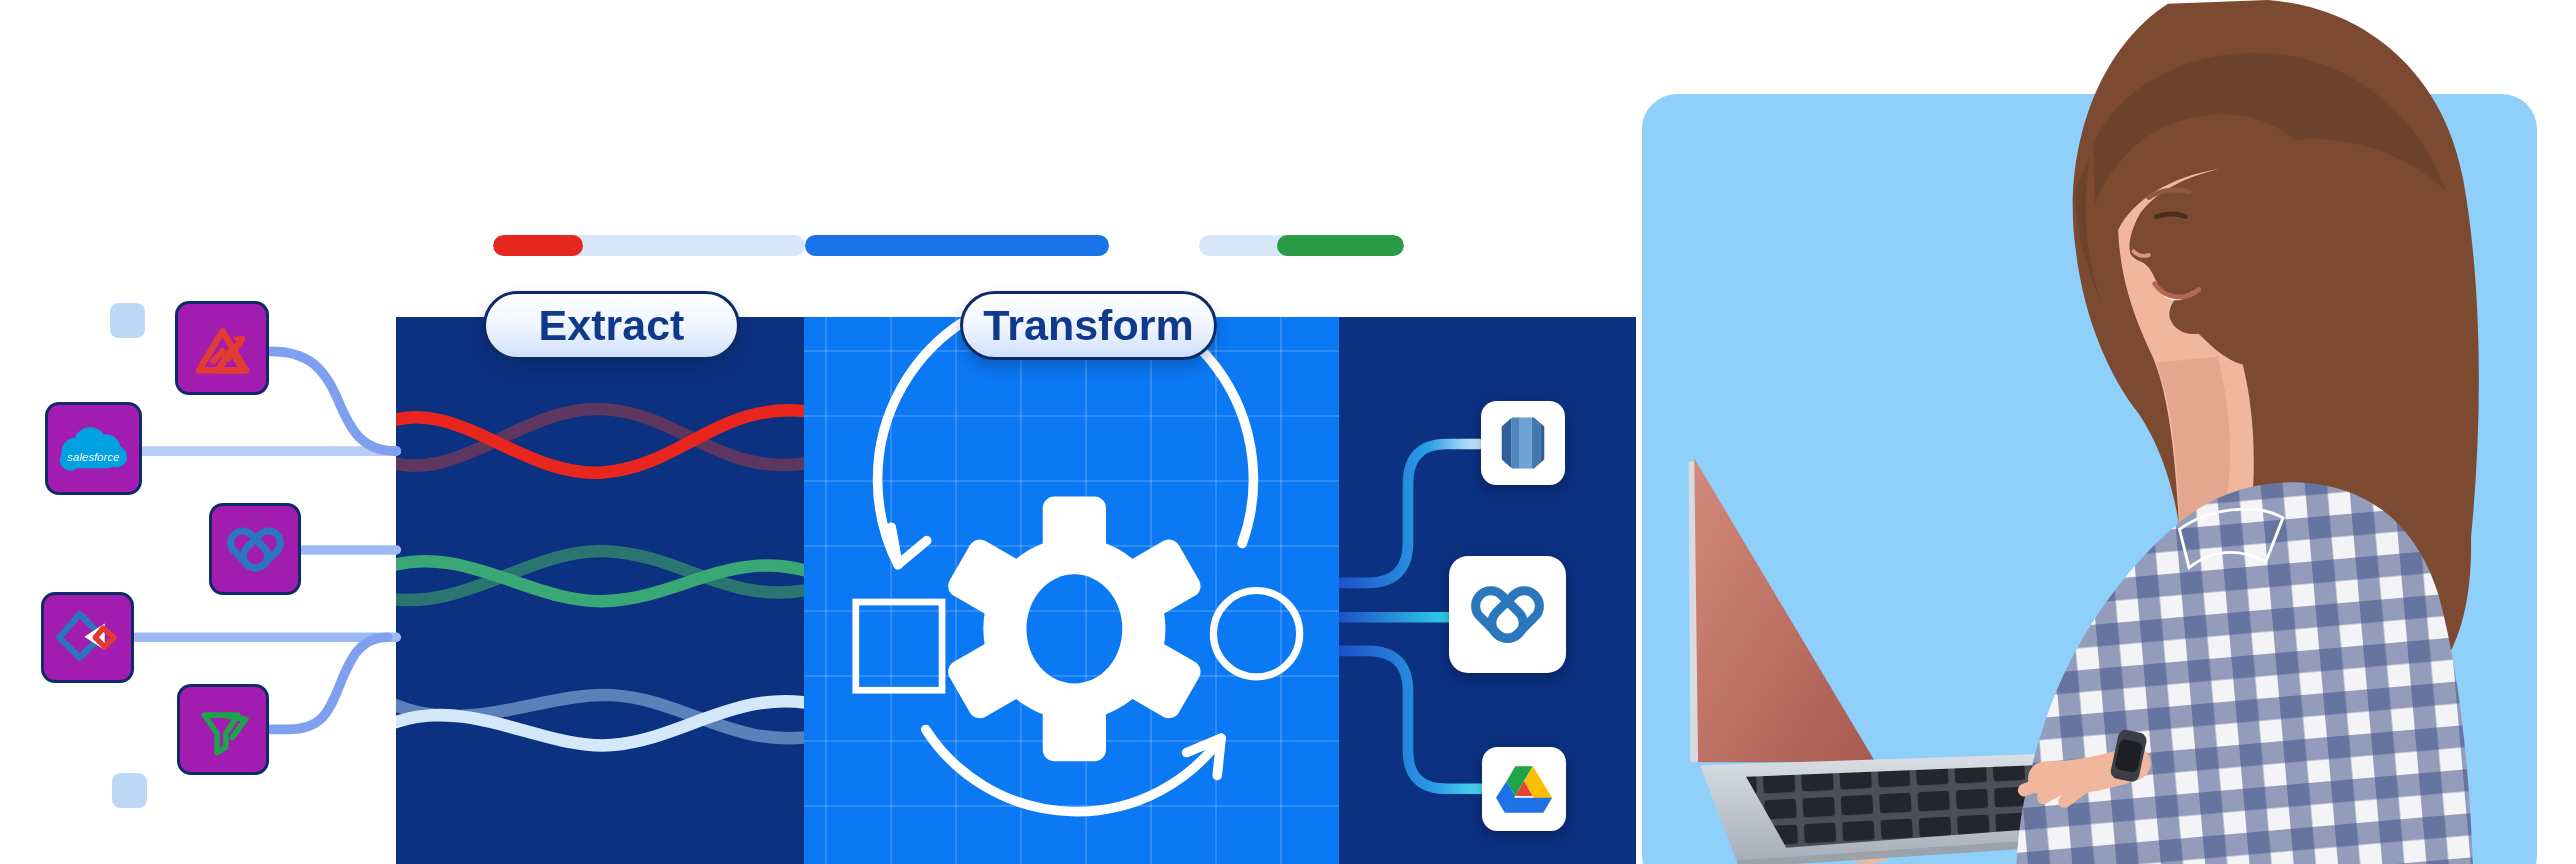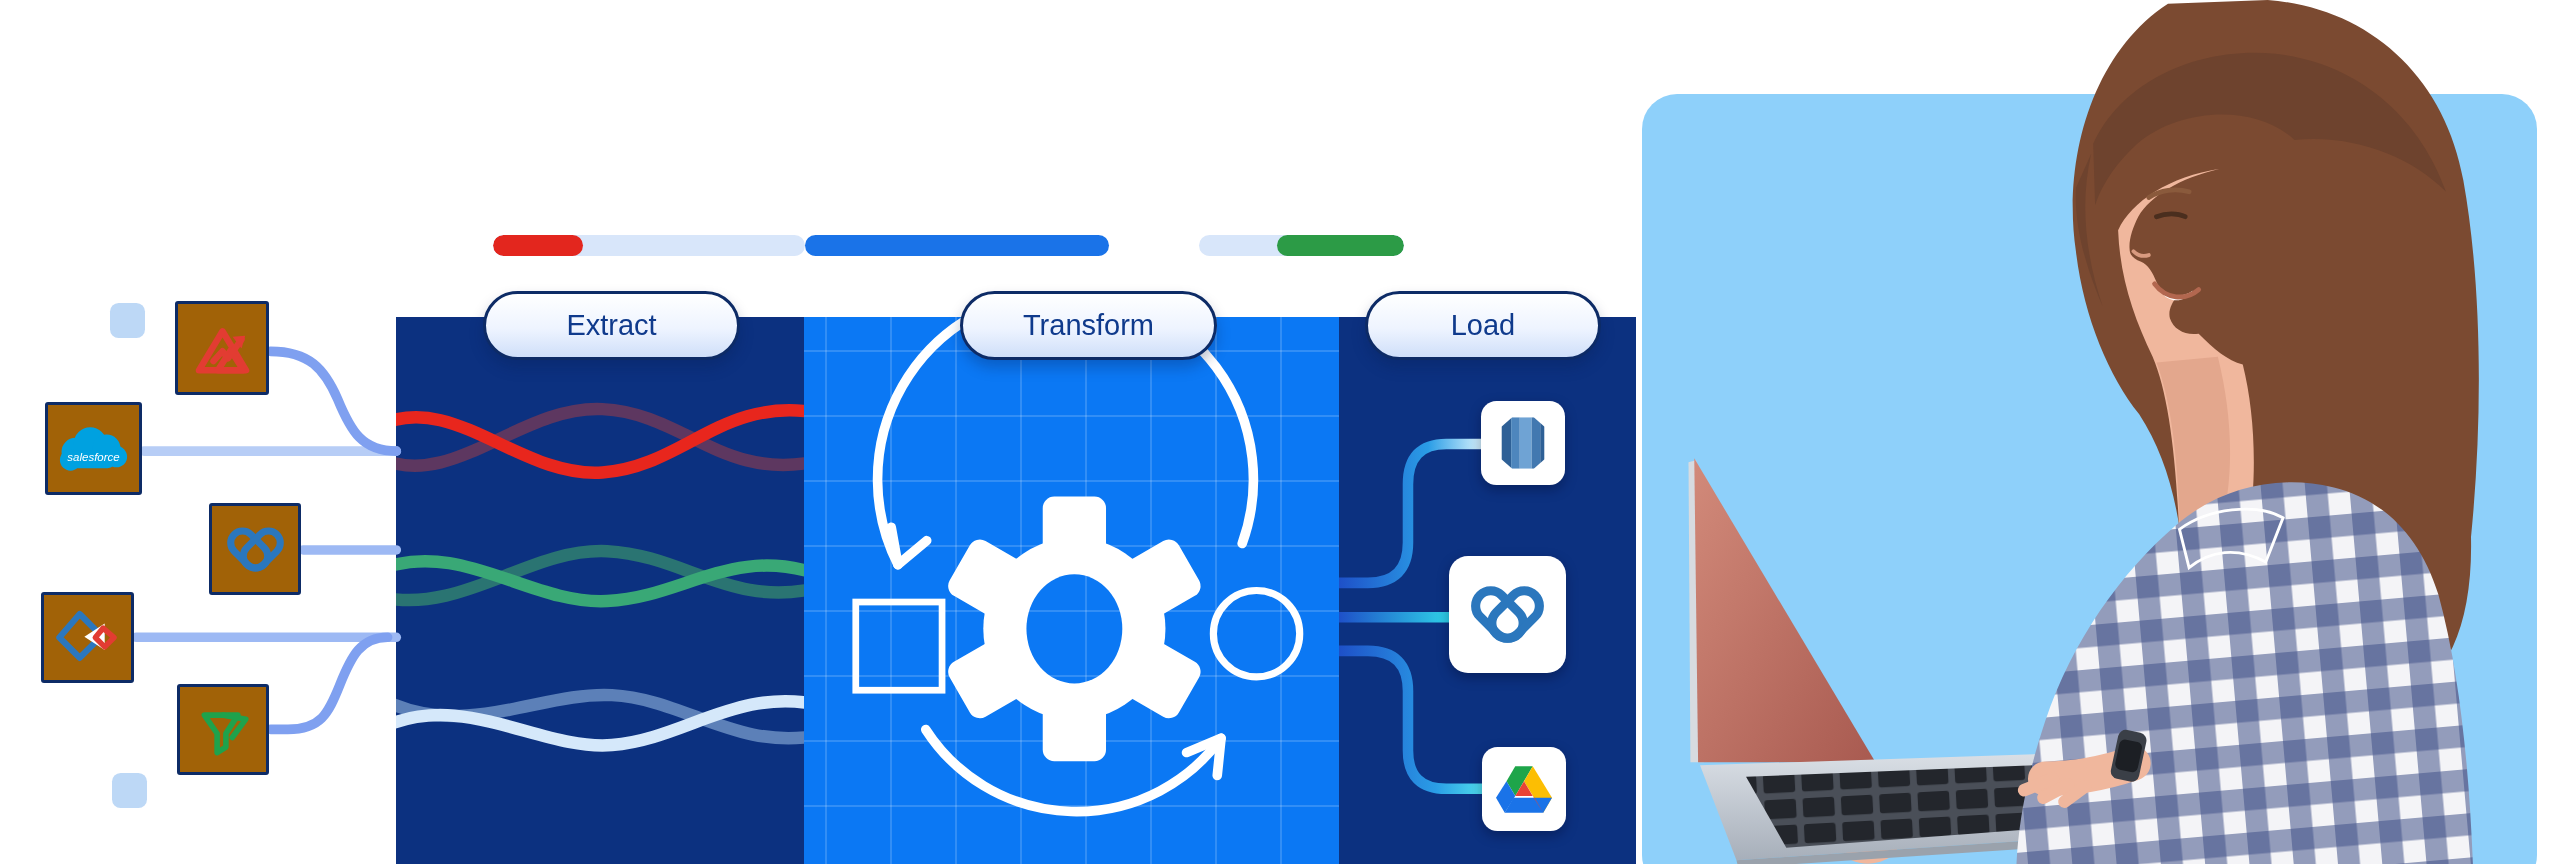--- a/index.html
+++ b/index.html
@@ -23,29 +23,29 @@
                       linear-gradient(to bottom,var(--grid-line) 1.9px,transparent 1.9px);
      background-size:65px 65px;background-position:21px 33px;}
   #panel-load{left:1339px;width:297px;background:var(--panel-navy);}
   .panel svg{position:absolute;left:0;top:0;}
 
   
   .pill{position:absolute;top:291px;height:63px;border-radius:38px;z-index:6;
         border:3.8px solid var(--card-border);
         background:linear-gradient(180deg,#ffffff 0%,#eef4ff 55%,#cfdff9 100%);
         display:flex;align-items:center;justify-content:center;
-        color:var(--pill-text);font-size:29px;font-weight:400;
+        color:var(--pill-text);font-size:43px;font-weight:700;
         box-shadow:0 7.7px 13.4px rgba(6,30,80,.28);}
   #pill-extract{left:483px;width:251px;}
   #pill-transform{left:960px;width:251px;}
   #pill-load{left:1365px;width:230px;}
 
   
-  .src-card{position:absolute;background:#a16207;border:3.8px solid var(--card-border);
-            border-radius:3px;display:flex;align-items:center;justify-content:center;z-index:4;}
+  .src-card{position:absolute;background:#a21caf;border:3.8px solid var(--card-border);
+            border-radius:14px;display:flex;align-items:center;justify-content:center;z-index:4;}
   .chip{position:absolute;background:var(--chip);border-radius:8.6px;z-index:3;}
   
   .dst-card{position:absolute;background:#fff;border-radius:15.4px;z-index:4;
             display:flex;align-items:center;justify-content:center;
             box-shadow:0 4.8px 11.5px rgba(2,10,40,.35);}
 
   .conn-svg{position:absolute;z-index:2;}
   #woman-bg{position:absolute;left:1642px;top:94px;width:895px;height:796px;
             background:var(--sky);border-radius:35px;z-index:1;}
   #woman-svg{position:absolute;left:1642px;top:0;width:934px;height:864px;z-index:2;}
@@ -232,23 +232,20 @@
       <polygon points="42,36 54,55 44,38" fill="#e94335"></polygon>
     </svg>
   </div>
 
   <div class="pill" id="pill-extract">
     <span>Extract</span>
   </div>
   <div class="pill" id="pill-transform">
     <span>Transform</span>
   </div>
-  <div class="pill" id="pill-load">
-    <span>Load</span>
-  </div>
 
   <div id="woman-bg"></div>
   <svg id="woman-svg" viewBox="0 0 973 901">
     <defs>
       <pattern id="gingham" width="46" height="46" patternUnits="userSpaceOnUse" patternTransform="rotate(-5)">
         <rect width="46" height="46" fill="#f4f4f7"></rect>
         <rect x="0" y="0" width="23" height="46" fill="#44548b" opacity="0.55"></rect>
         <rect x="0" y="0" width="46" height="23" fill="#44548b" opacity="0.55"></rect>
       </pattern>
       <pattern id="keysPat" width="40" height="27" patternUnits="userSpaceOnUse" patternTransform="rotate(-3)">

